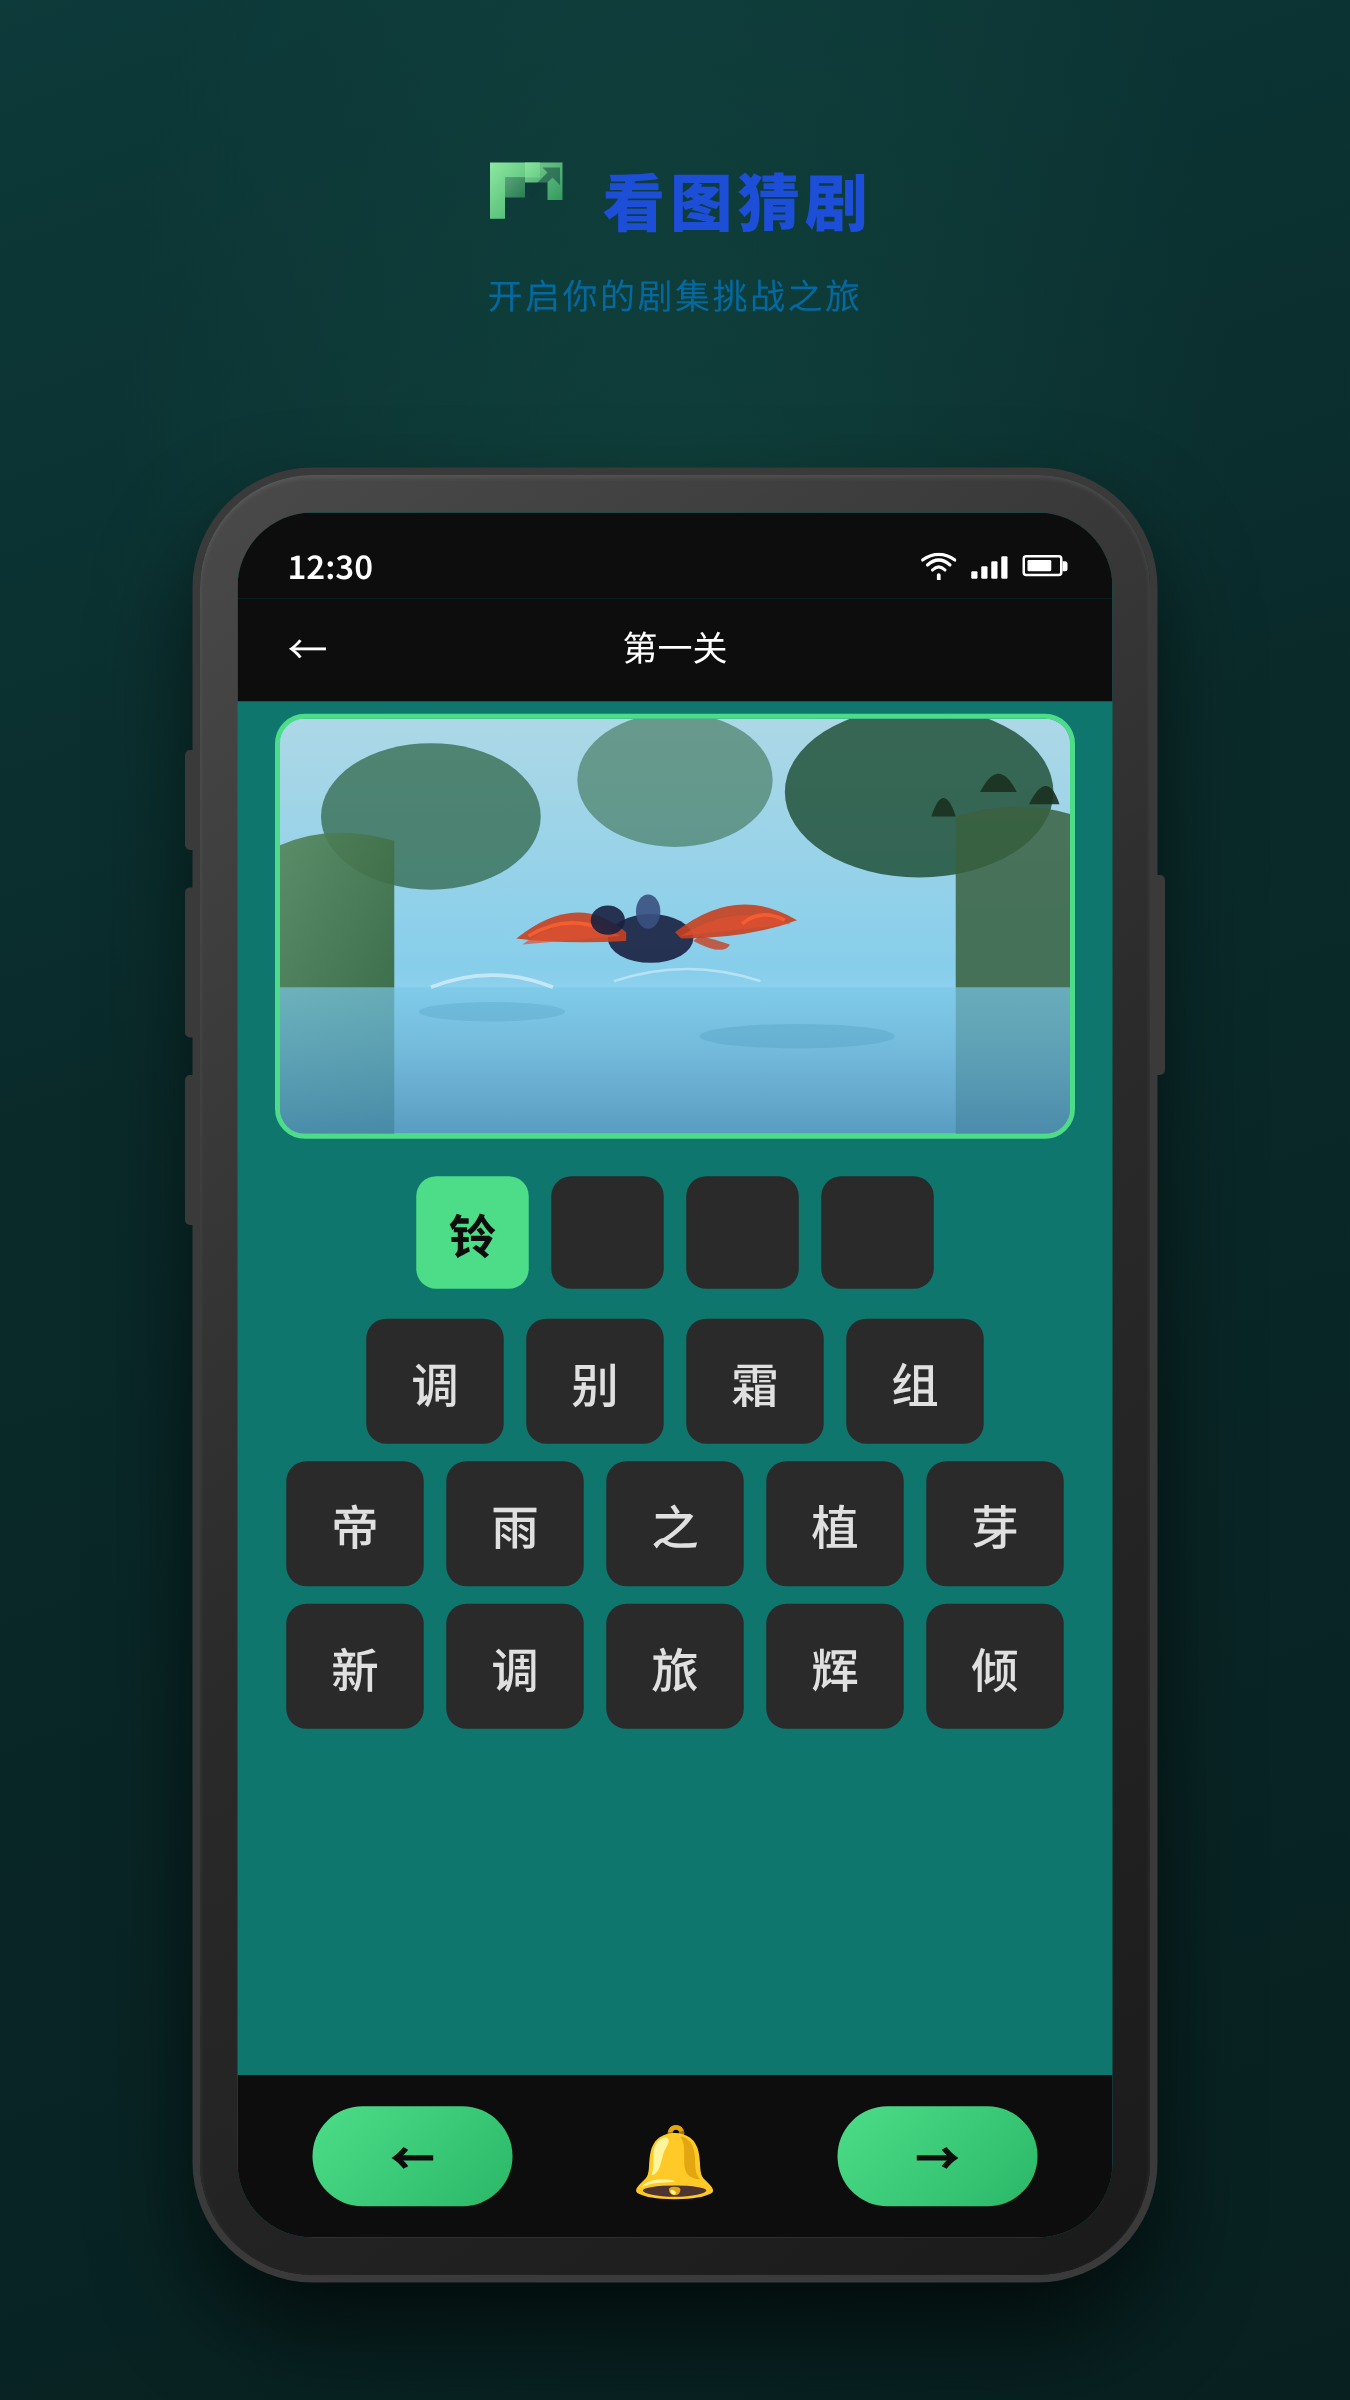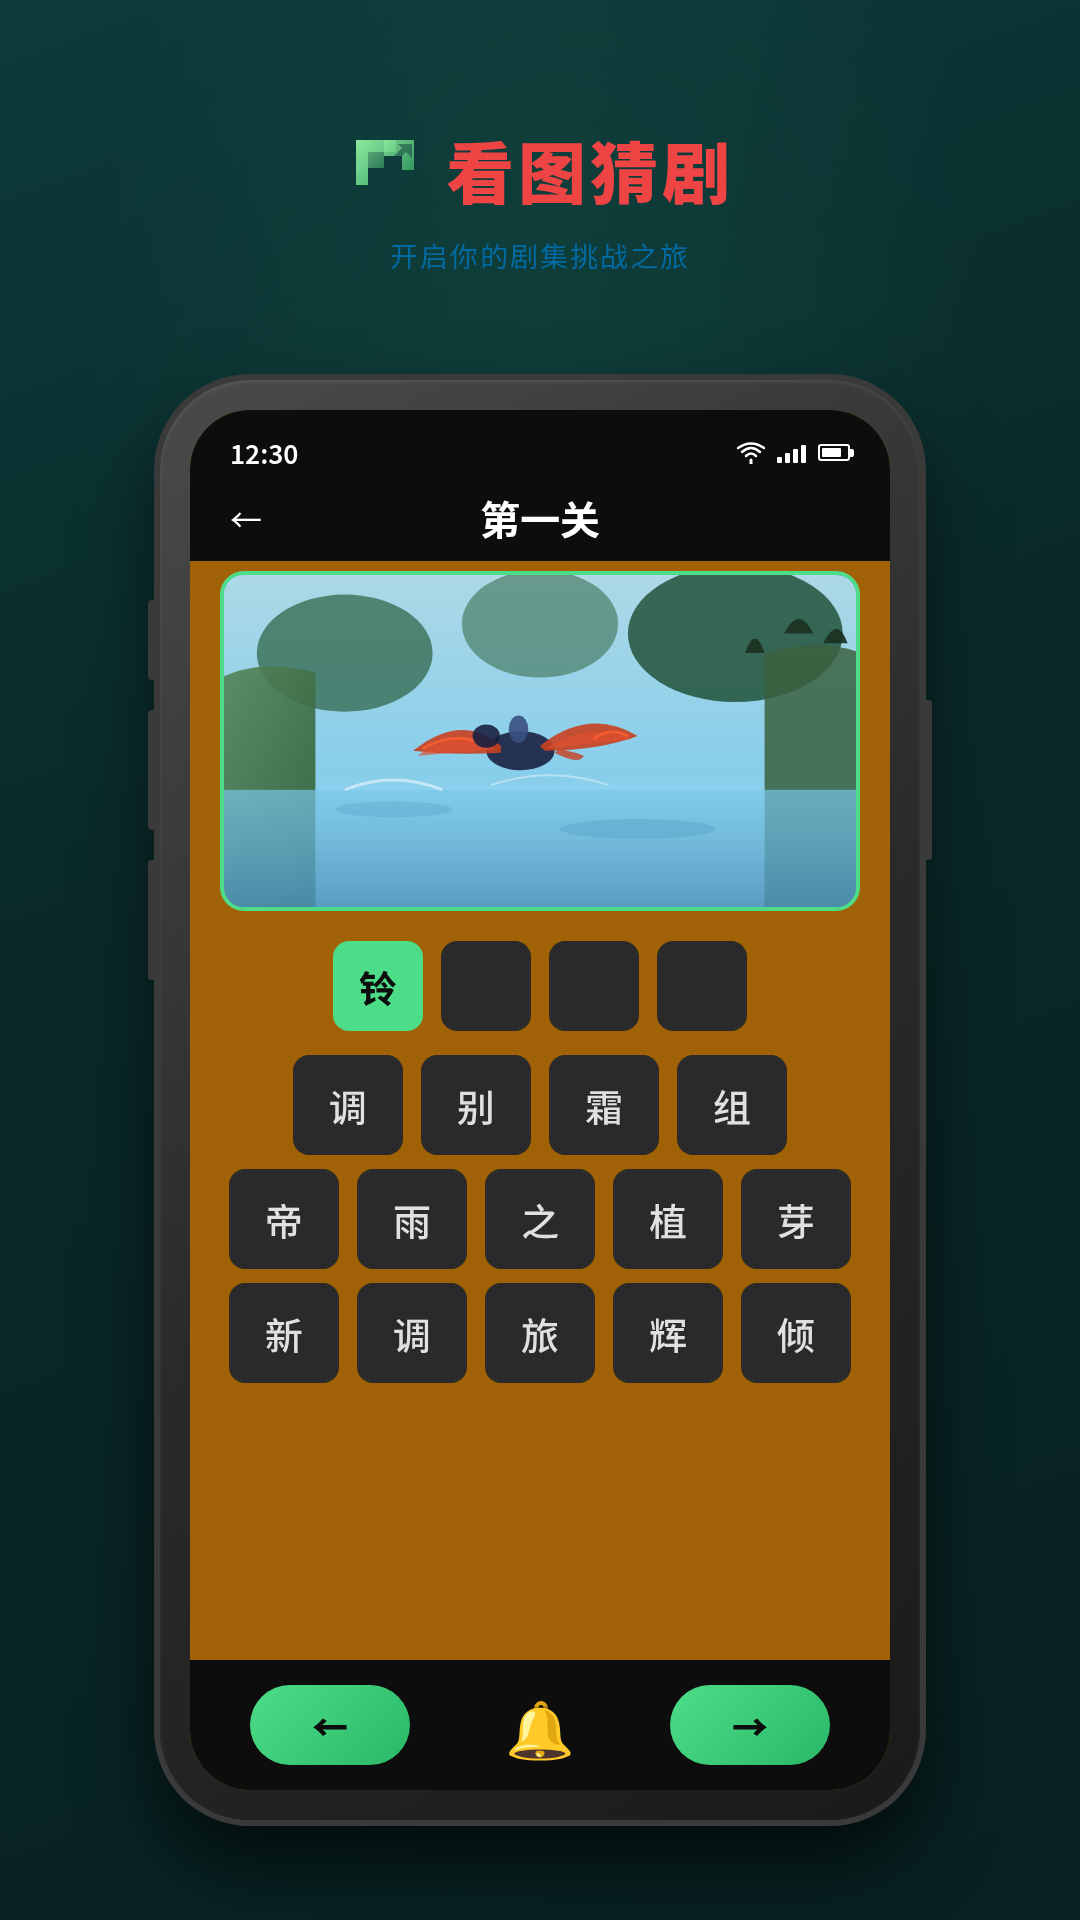--- a/index.html
+++ b/index.html
@@ -34,23 +34,23 @@
       gap: 16px;
     }
 
     .app-title-row {
       display: flex;
       align-items: center;
       gap: 20px;
     }
 
     .app-title-text {
-      font-size: 68px;
+      font-size: 50px;
       font-weight: 900;
-      color: #ef4444;
+      color: #1d4ed8;
       letter-spacing: 4px;
     }
 
     .app-subtitle {
       font-size: 28px;
       color: #0369a1;
       letter-spacing: 2px;
     }
 
     
@@ -117,21 +117,21 @@
       border-radius: 0 4px 4px 0;
     }
 
     
     .phone-screen {
       position: absolute;
       top: 30px;
       left: 30px;
       right: 30px;
       bottom: 30px;
-      background: #a16207;
+      background: #0f766e;
       border-radius: 60px;
       overflow: hidden;
     }
 
     
     .status-bar {
       display: flex;
       justify-content: space-between;
       align-items: center;
       padding: 24px 40px 8px;
@@ -208,22 +208,22 @@
     .back-btn {
       font-size: 32px;
       color: #ffffff;
       cursor: pointer;
     }
 
     .nav-title {
       position: absolute;
       left: 50%;
       transform: translateX(-50%);
-      font-size: 40px;
-      font-weight: 700;
+      font-size: 28px;
+      font-weight: 400;
       color: #ffffff;
     }
 
     
     .game-image-container {
       margin: 10px 30px 20px;
       border: 4px solid #4ddd88;
       border-radius: 24px;
       overflow: hidden;
       height: 340px;

